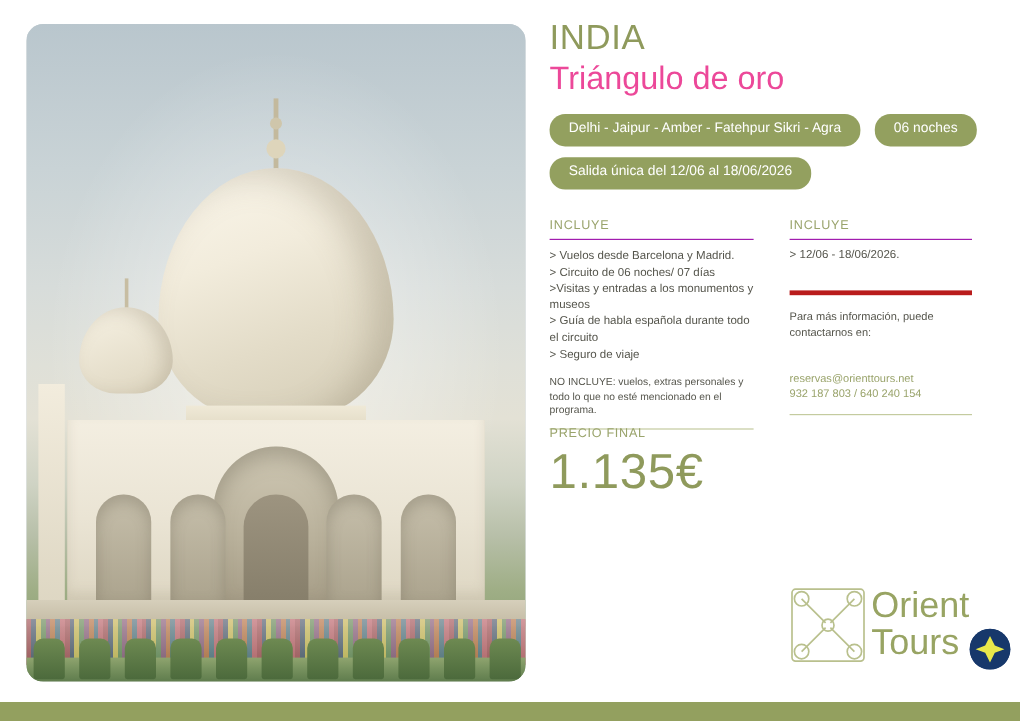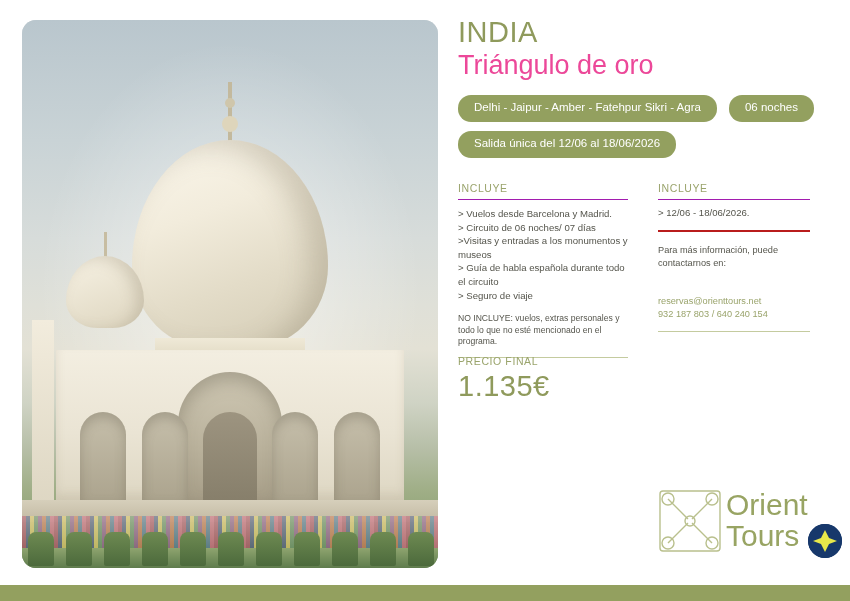--- a/index.html
+++ b/index.html
@@ -293,22 +293,22 @@
     margin-top: 11px;
     font-size: 8.6px;
     line-height: 1.35;
     color: #55554c;
     padding-bottom: 9px;
     border-bottom: 1px solid #c4cb9f;
   }
   .dates {
     font-size: 9.6px;
     color: #55554c;
-    padding-bottom: 12px;
-    border-bottom: 2px solid #b91c1c;
+    padding-bottom: 24px;
+    border-bottom: 4px solid #b91c1c;
   }
   .contact {
     margin-top: 12px;
     font-size: 9.2px;
     line-height: 1.45;
     color: #55554c;
     padding-bottom: 10px;
     border-bottom: 1px solid #c4cb9f;
   }
   .contact .mail { color: #9aa46c; margin-top: 24px; }
@@ -319,21 +319,21 @@
     left: 0;
     top: 355px;
     font-size: 10.5px;
     letter-spacing: 0.6px;
     color: #9aa46c;
   }
   .price-value {
     position: absolute;
     left: 0;
     top: 370px;
-    font-size: 29px;
+    font-size: 41px;
     color: #8f9a5c;
     font-weight: 400;
     letter-spacing: 0.5px;
   }
 
   
   .logo {
     position: absolute;
     left: 200px;
     top: 487px;

